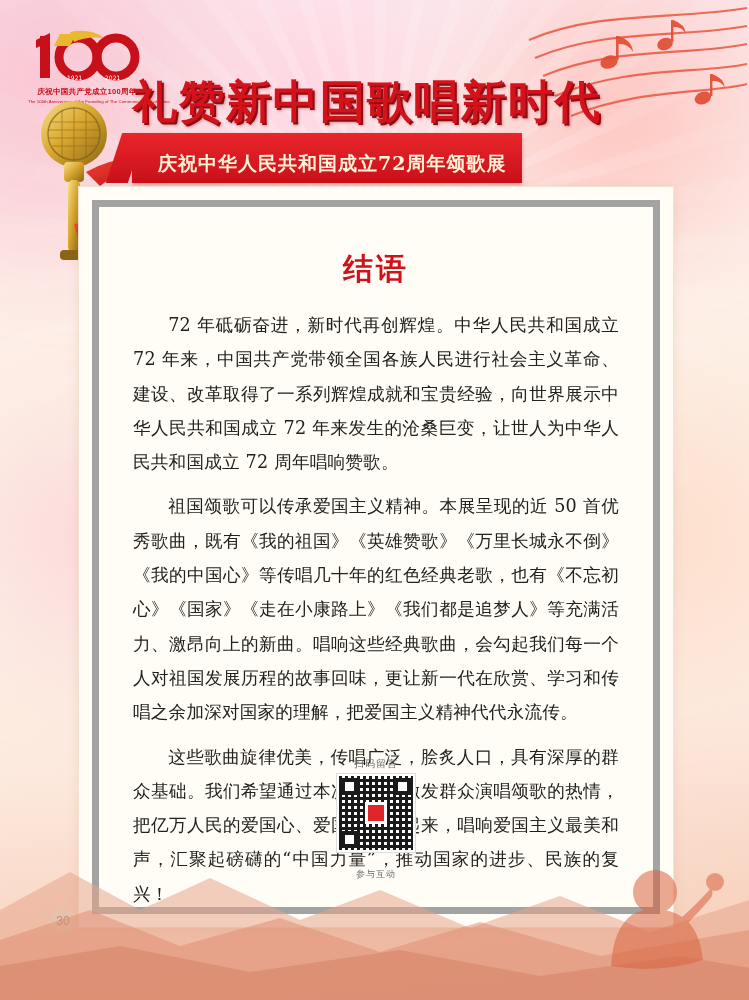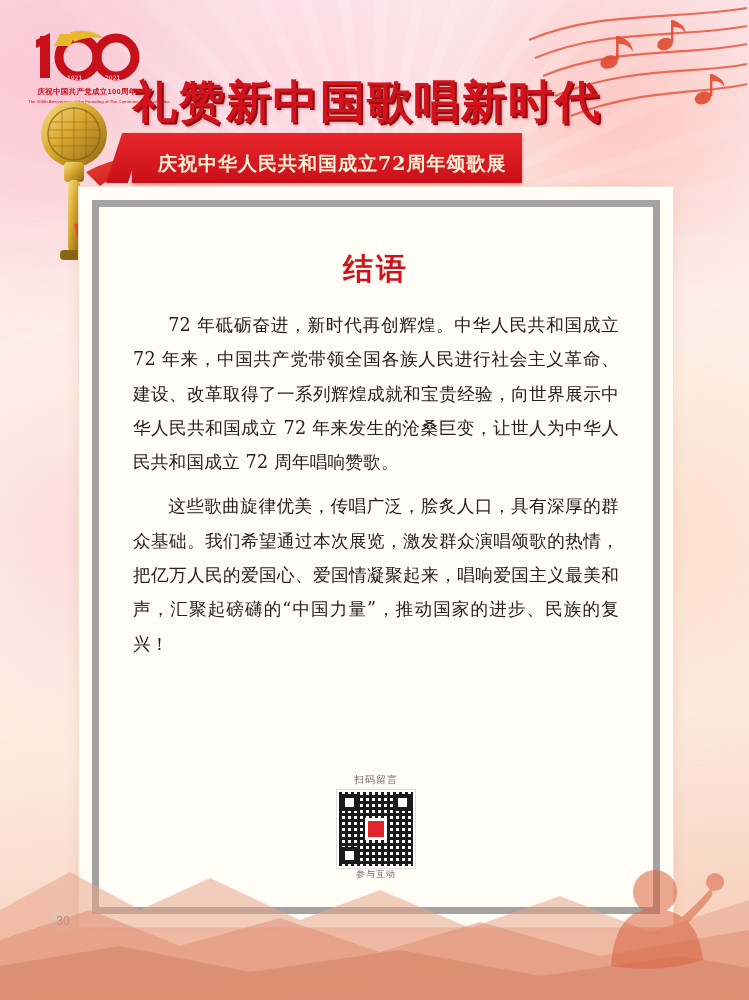--- a/index.html
+++ b/index.html
@@ -220,21 +220,21 @@
     background: #fff;
     border: 4px solid #1a1a1a;
     box-sizing: border-box;
   }
   .qr-eye.tl { left: 2px; top: 2px; }
   .qr-eye.tr { right: 2px; top: 2px; }
   .qr-eye.bl { left: 2px; bottom: 2px; }
   .qr-caption {
     font-size: 9px;
     color: #6b6b6b;
-    margin-top: 0;
+    margin-top: 16px;
     letter-spacing: 1px;
   }
 
   
   .page-badge {
     position: absolute;
     left: 50px;
     top: 908px;
     width: 26px; height: 26px;
     border-radius: 50%;
@@ -340,20 +340,21 @@
 
   <div class="title-wrap">
     <div class="main-title">礼赞新中国歌唱新时代</div>
     <div class="sub-title-band">庆祝中华人民共和国成立72周年颂歌展</div>
   </div>
 
   <div class="card">
     <div class="card-inner">
       <div class="card-title">结语</div>
       <p class="para">72 年砥砺奋进，新时代再创辉煌。中华人民共和国成立 72 年来，中国共产党带领全国各族人民进行社会主义革命、建设、改革取得了一系列辉煌成就和宝贵经验，向世界展示中华人民共和国成立 72 年来发生的沧桑巨变，让世人为中华人民共和国成立 72 周年唱响赞歌。</p>
+      <p class="para">祖国颂歌可以传承爱国主义精神。本展呈现的近 50 首优秀歌曲，既有《我的祖国》《英雄赞歌》《万里长城永不倒》《我的中国心》等传唱几十年的红色经典老歌，也有《不忘初心》《国家》《走在小康路上》《我们都是追梦人》等充满活力、激昂向上的新曲。唱响这些经典歌曲，会勾起我们每一个人对祖国发展历程的故事回味，更让新一代在欣赏、学习和传唱之余加深对国家的理解，把爱国主义精神代代永流传。</p>
       <p class="para">这些歌曲旋律优美，传唱广泛，脍炙人口，具有深厚的群众基础。我们希望通过本次展览，激发群众演唱颂歌的热情，把亿万人民的爱国心、爱国情凝聚起来，唱响爱国主义最美和声，汇聚起磅礴的“中国力量”，推动国家的进步、民族的复兴！</p>
 
       <div class="qr-block">
         <div class="qr-label">扫码留言</div>
         <div class="qr-code">
           <span class="qr-eye tl"></span>
           <span class="qr-eye tr"></span>
           <span class="qr-eye bl"></span>
         </div>
         <div class="qr-caption">参与互动</div>

